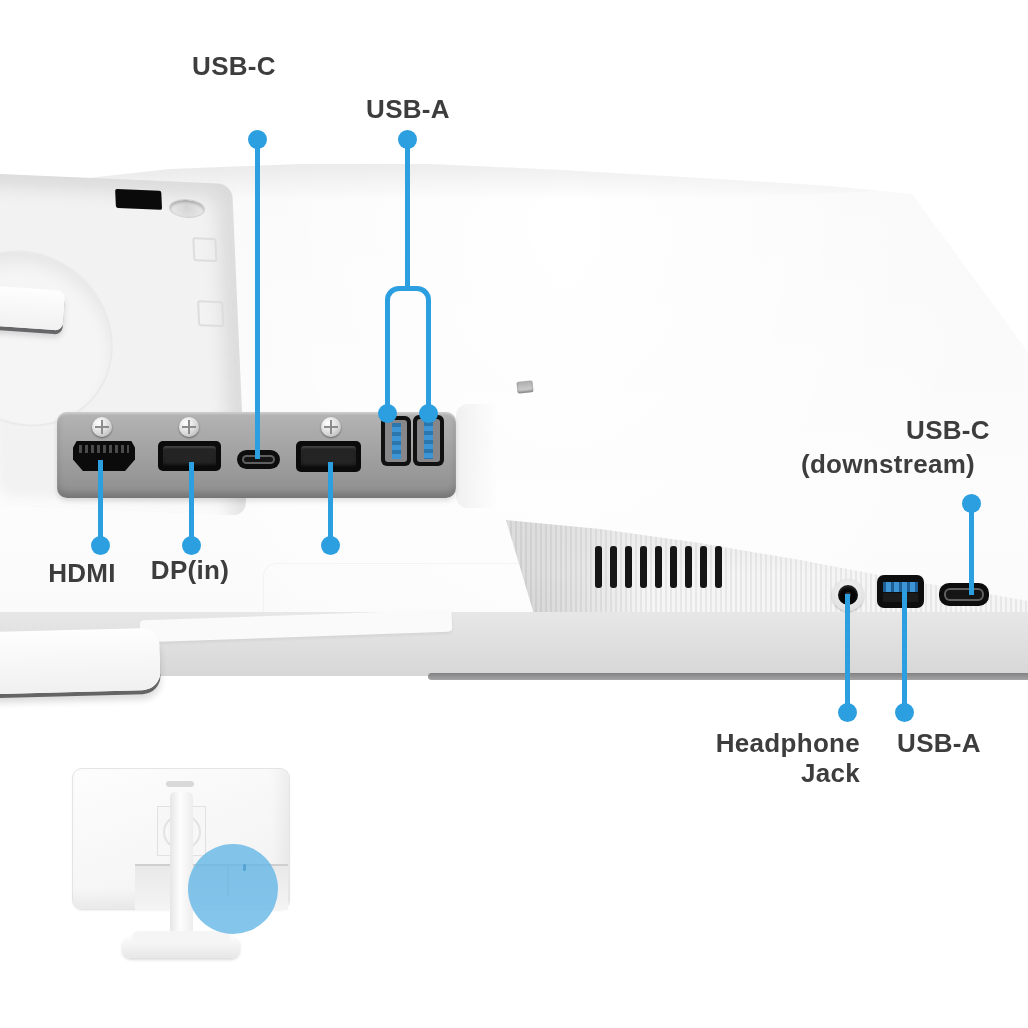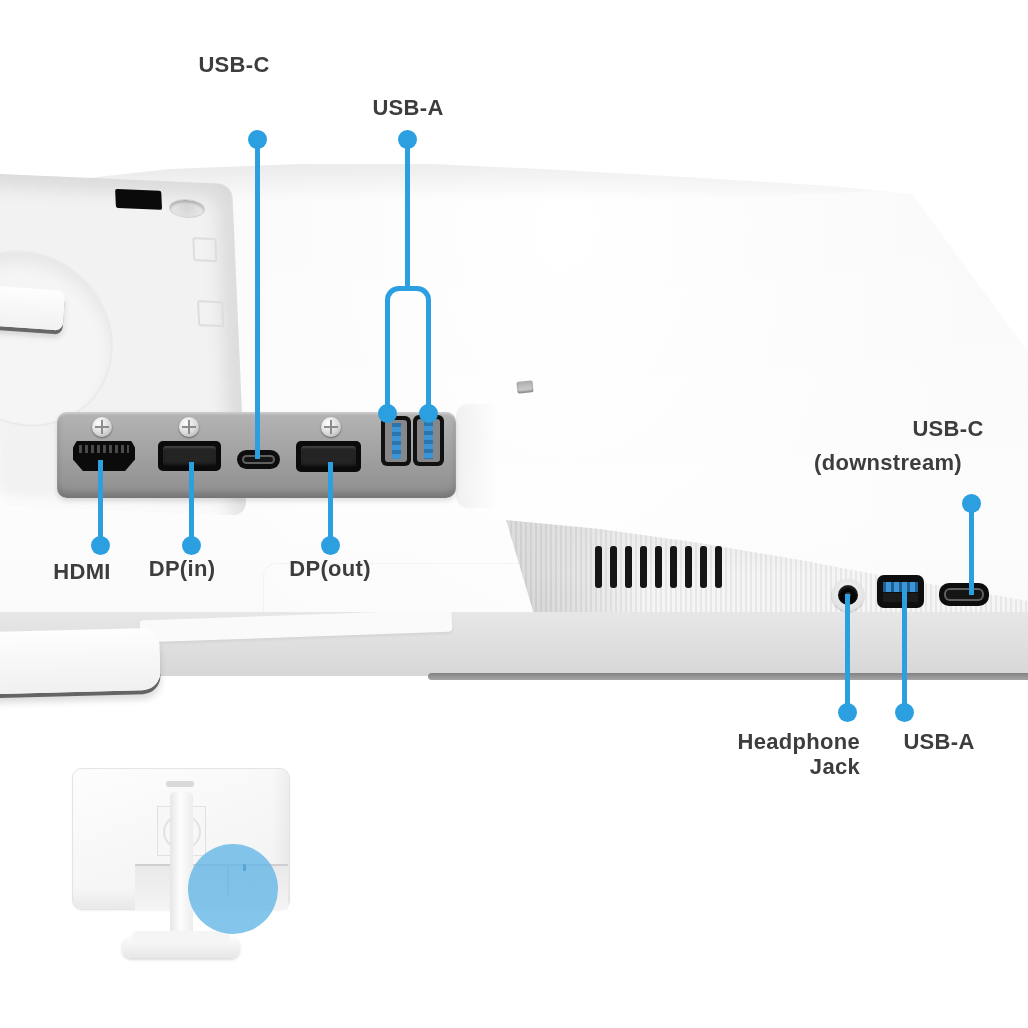--- a/index.html
+++ b/index.html
@@ -94,21 +94,21 @@
     transform:rotate(-2deg);box-shadow:0 2px 3px rgba(0,0,0,0.06);}
   .stand-arm{left:-16px;top:630px;width:176px;height:62px;border-radius:0 18px 18px 0;
     background:linear-gradient(180deg,#fefefe,#f0f0f1);transform:rotate(-1.5deg);
     box-shadow:0 4px 0 rgba(48,48,50,0.7),0 9px 7px rgba(0,0,0,0.14);}
 
   
   .cl{background:#2B9FDF;width:5px;}
   .cd{width:19px;height:19px;border-radius:50%;background:#2B9FDF;}
   .bracket{left:385px;top:286px;width:46px;height:130px;border:5px solid #2B9FDF;border-bottom:none;
     border-radius:14px 14px 0 0;box-sizing:border-box;}
-  .lbl{color:#3d3d3d;font-size:22px;font-weight:bold;letter-spacing:0.3px;text-align:center;line-height:1.15;}
+  .lbl{color:#3d3d3d;font-size:26px;font-weight:bold;letter-spacing:0.3px;text-align:center;line-height:1.15;}
   .lbl span{display:block;}
 
   
   .mini-screen{left:72px;top:768px;width:216px;height:140px;border-radius:10px;
     background:linear-gradient(160deg,#fdfdfe,#f1f1f2);border:1px solid #e4e4e5;
     box-shadow:inset -8px -10px 14px rgba(0,0,0,0.05),0 1px 2px rgba(0,0,0,0.05);}
   .mini-logo{left:166px;top:781px;width:28px;height:6px;border-radius:3px;background:#d9d9da;}
   .mini-vesa{left:157px;top:806px;width:47px;height:48px;border:1px solid #e1e1e2;background:#f7f7f8;}
   .mini-ring{left:163px;top:814px;width:34px;height:32px;border:2px solid #e3e3e4;border-radius:50%;}
   .mini-recess{left:135px;top:864px;width:153px;height:44px;border-top:2px solid #cfcfd0;
@@ -223,22 +223,21 @@
   <div class="abs cl" style="left:845px;top:594px;height:122px;"></div>
   <div class="abs cd" style="left:838px;top:703px;"></div>
 
   <div class="abs cl" style="left:902px;top:590px;height:126px;"></div>
   <div class="abs cd" style="left:895px;top:703px;"></div>
 
   <div class="abs lbl" style="left:134px;top:52px;width:200px;">USB-C</div>
   <div class="abs lbl" style="left:308px;top:95px;width:200px;">USB-A</div>
 
   <div class="abs lbl" style="left:-18px;top:559px;width:200px;">HDMI</div>
-  <div class="abs lbl" style="left:82px;top:556px;width:200px;">DP(in)</div>
-  <div class="abs lbl" style="left:230px;top:556px;width:200px;">DP(out)</div>
+  <div class="abs lbl" style="left:90px;top:556px;width:200px;">DP(in)</div>
 
   <div class="abs lbl" style="left:848px;top:416px;width:200px;">USB-C</div>
   <div class="abs lbl" style="left:788px;top:450px;width:200px;">(downstream)</div>
 
   <div class="abs lbl" style="left:560px;top:729px;width:300px;text-align:right;">
     <span>Headphone</span>
     <span>Jack</span>
   </div>
   <div class="abs lbl" style="left:839px;top:729px;width:200px;">USB-A</div>
 

